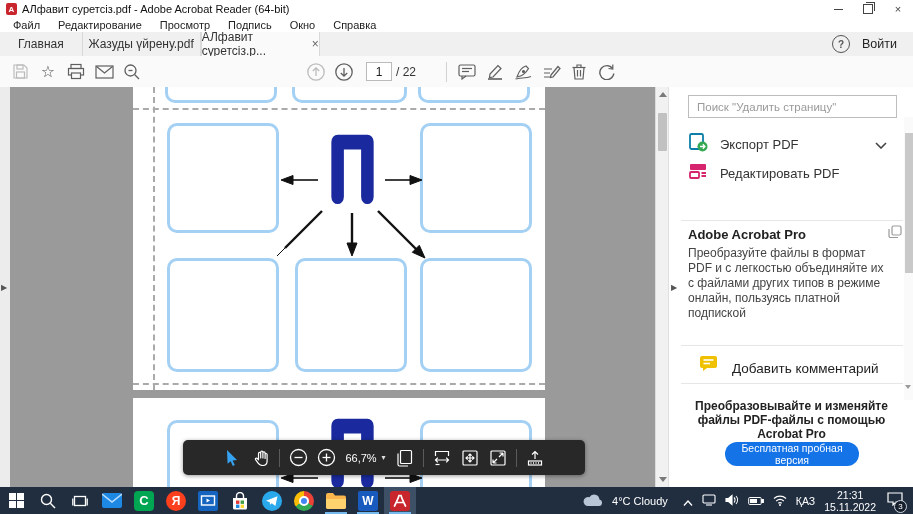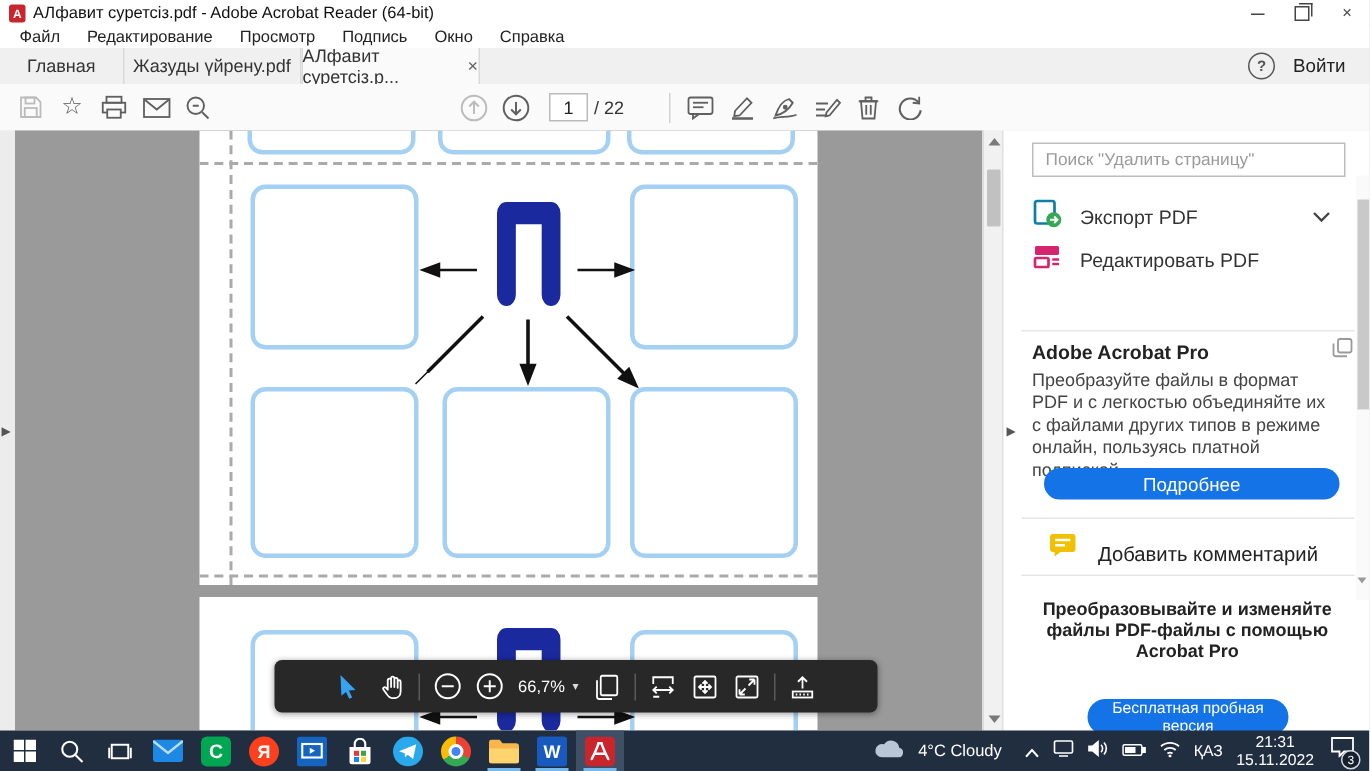--- a/index.html
+++ b/index.html
@@ -404,40 +404,39 @@
       <div class="sep-h" style="top:133px;"></div>
 
       <div class="promo-title">Adobe Acrobat Pro</div>
       <span style="position:absolute;right:12px;top:138px;">
         <svg width="14" height="14" viewBox="0 0 14 14" fill="none" stroke="#9a9a9a" stroke-width="1.2">
             <rect x="4" y="1" width="9" height="9" rx="1.5"></rect>
             <path d="M10 12.5 H2.5 A1.5 1.5 0 0 1 1 11 V4"></path>
           </svg>
       </span>
       <div class="promo-body">Преобразуйте файлы в формат PDF и с легкостью объединяйте их с файлами других типов в режиме онлайн, пользуясь платной подпиской</div>
-      <button class="pill-btn" style="left:27px;top:225px;width:197px;height:21px;font-size:12.5px;">Подробнее</button>
 
       <div class="sep-h" style="top:258px;"></div>
 
       <div class="comment-row">
         <span>
           <svg width="19" height="17" viewBox="0 0 19 17">
               <rect x="1" y="1" width="17" height="12" rx="2" fill="#efc100"></rect>
               <path d="M4 13 L4 16 L8 13 Z" fill="#efc100"></path>
               <line x1="4.5" y1="5" x2="14.5" y2="5" stroke="#fff" stroke-width="1.6"></line>
               <line x1="4.5" y1="8.5" x2="11" y2="8.5" stroke="#fff" stroke-width="1.6"></line>
             </svg>
         </span>
         <span class="comment-label">Добавить комментарий</span>
       </div>
 
       <div class="sep-h" style="top:296px;"></div>
 
       <div class="trial-text">Преобразовывайте и изменяйте файлы PDF-файлы с помощью Acrobat Pro</div>
-      <button class="pill-btn" style="left:56px;top:355px;width:134px;height:24px;font-size:10.5px;border-radius:13px;margin-top:24px;">Бесплатная пробная версия</button>
+      <button class="pill-btn" style="left:56px;top:355px;width:134px;height:24px;font-size:10.5px;border-radius:13px;">Бесплатная пробная версия</button>
 
       <div class="abs" style="left:235px;top:30px;width:10px;height:283px;background:#fafafa;">
         <span style="position:absolute;left:1px;top:2px;"><span class="tri-up" style="border-left-width:3.5px;border-right-width:3.5px;border-bottom-width:4px;border-bottom-color:#9a9a9a;"></span></span>
         <div style="position:absolute;left:1px;top:16px;width:8px;height:140px;background:#c9c9c9;"></div>
         <span style="position:absolute;left:1px;top:272px;"><span class="tri-down" style="border-left-width:3.5px;border-right-width:3.5px;border-top-width:4px;border-top-color:#9a9a9a;"></span></span>
       </div>
     </div>
   </div>
 
   <div class="abs taskbar">

